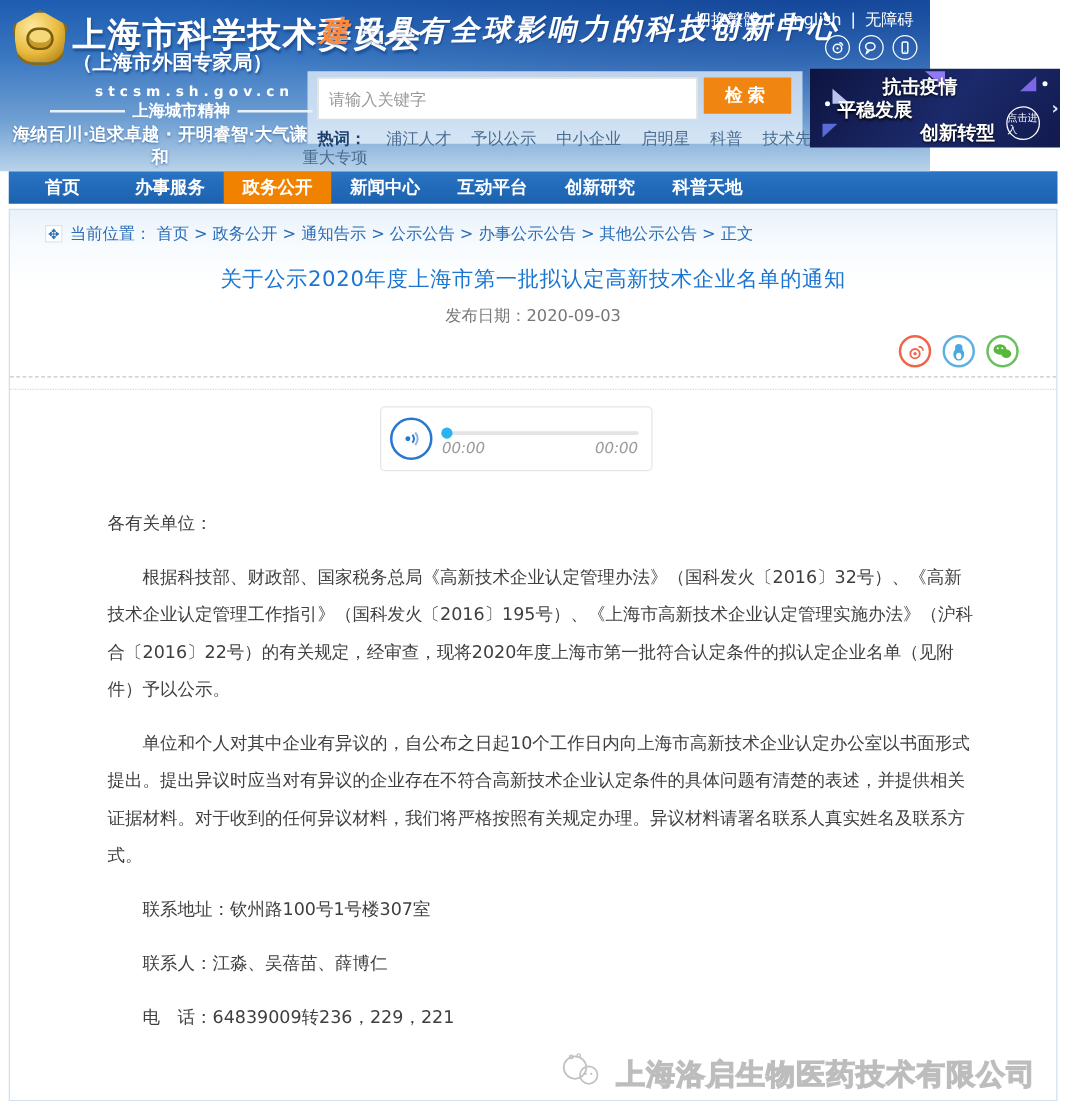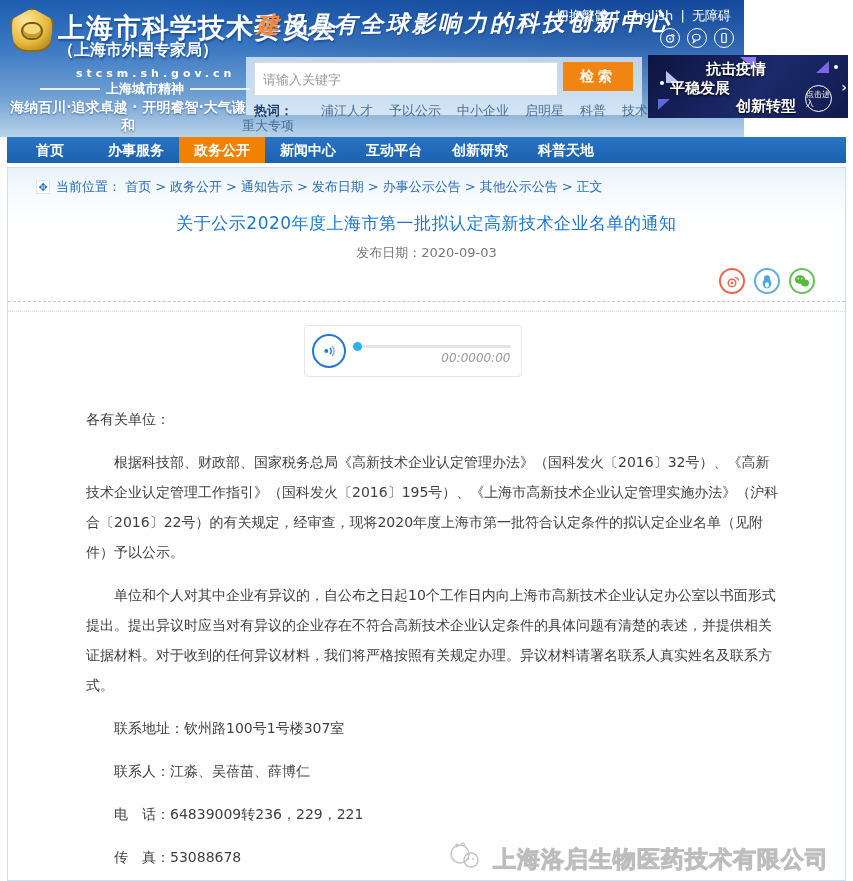--- a/index.html
+++ b/index.html
@@ -40,21 +40,21 @@
   .mini-icon { width:20px; height:20px; border:1px solid #fff; border-radius:50%;
     display:flex; align-items:center; justify-content:center; }
   .mini-icon svg { width:12px; height:12px; stroke:#fff; fill:none; stroke-width:1.6; }
   .search-panel { position:absolute; left:246px; top:57px; width:396px; height:58px;
     background:rgba(235,244,252,.75); padding:5px 6px 0 8px; }
   .search-input { width:304px; height:29px; border:1px solid #dcdcdc; background:#fff;
     font-size:13px; padding:16px 8px; color:#333; vertical-align:top; outline:none; }
   .search-input::placeholder { color:#9a9a9a; }
   .search-btn { width:70px; height:29px; background:#f08511; color:#fff; border:none;
     font-size:14px; font-weight:bold; letter-spacing:4px; vertical-align:top; cursor:pointer; }
-  .hotwords-row { margin-top:6px; font-size:13px; display:flex; gap:28px; white-space:nowrap; }
+  .hotwords-row { margin-top:6px; font-size:13px; display:flex; gap:16px; white-space:nowrap; }
   .hotwords-label { color:#1c3f6e; font-weight:bold; }
   .hotword { color:#4a6d92; text-decoration:none; }
   .hotwords-wrap { position:absolute; left:242px; top:117px; font-size:13px; }
   .hotwords-wrap .hotword { color:#4a6d92; }
   
   .promo-banner { position:absolute; left:648px; top:55px; width:200px; height:63px;
     background:linear-gradient(130deg,#0e1440 0%,#1b2a6b 55%,#121a4e 100%); overflow:hidden; }
   .tri { position:absolute; width:0; height:0; }
   .tri1 { border-left:16px solid transparent; border-top:14px solid #8f7bef; left:92px; top:2px; }
   .tri2 { border-right:14px solid transparent; border-bottom:12px solid #b9c3ee; left:18px; top:16px; }
@@ -203,21 +203,21 @@
     <a href="#" class="nav-item">新闻中心</a>
     <a href="#" class="nav-item">互动平台</a>
     <a href="#" class="nav-item">创新研究</a>
     <a href="#" class="nav-item">科普天地</a>
   </nav>
 
 <div class="content-box">
   <div class="breadcrumb">
     <span class="bc-icon">✥</span>
     <span>当前位置：</span>&nbsp;
-    <span id="breadcrumb-items"><a href="#">首页</a><span class="sep">&gt;</span><a href="#">政务公开</a><span class="sep">&gt;</span><a href="#">通知告示</a><span class="sep">&gt;</span><a href="#">发布日期</a><span class="sep">&gt;</span><a href="#">办事公示公告</a><span class="sep">&gt;</span><a href="#">其他公示公告</a><span class="sep">&gt;</span><span href="#">正文</span></span>
+    <span id="breadcrumb-items"><a href="#">首页</a><span class="sep">&gt;</span><a href="#">政务公开</a><span class="sep">&gt;</span><a href="#">通知告示</a><span class="sep">&gt;</span><a href="#">公示公告</a><span class="sep">&gt;</span><a href="#">办事公示公告</a><span class="sep">&gt;</span><a href="#">其他公示公告</a><span class="sep">&gt;</span><span href="#">正文</span></span>
   </div>
 
   <h1 class="article-title">关于公示2020年度上海市第一批拟认定高新技术企业名单的通知</h1>
   <div class="pub-date">发布日期：2020-09-03</div>
 
   <div class="share-row">
     <span class="share-icon share-weibo">
       <svg width="15" height="15" viewBox="0 0 16 16">
           <circle cx="7.5" cy="9.5" r="4" fill="none" stroke="#f0644a" stroke-width="1.6"></circle>
           <circle cx="7.5" cy="9.5" r="1.4" fill="#f0644a"></circle>
@@ -249,31 +249,31 @@
       <svg width="18" height="18" viewBox="0 0 20 20">
           <circle cx="7" cy="10" r="2.2" fill="#2878d0"></circle>
           <path d="M11 6.5 a5 5 0 0 1 0 7" fill="none" stroke="#2878d0" stroke-width="1.8"></path>
           <path d="M13.5 4.5 a8 8 0 0 1 0 11" fill="none" stroke="#2878d0" stroke-width="1.8" opacity=".55"></path>
         </svg>
     </span>
     <span class="player-right">
       <span class="player-track" style="display:block;">
         <span class="player-knob"></span>
       </span>
-      <span class="player-times" style="display:flex;justify-content:flex-end;">
+      <span class="player-times" style="display:flex;">
         <span>00:00</span>
         <span>00:00</span>
       </span>
     </span>
   </div>
 
   <div class="article-body">
     <p>各有关单位：</p>
     <span id="paragraphs"><p class="indent">根据科技部、财政部、国家税务总局《高新技术企业认定管理办法》（国科发火〔2016〕32号）、《高新技术企业认定管理工作指引》（国科发火〔2016〕195号）、《上海市高新技术企业认定管理实施办法》（沪科合〔2016〕22号）的有关规定，经审查，现将2020年度上海市第一批符合认定条件的拟认定企业名单（见附件）予以公示。</p><p class="indent">单位和个人对其中企业有异议的，自公布之日起10个工作日内向上海市高新技术企业认定办公室以书面形式提出。提出异议时应当对有异议的企业存在不符合高新技术企业认定条件的具体问题有清楚的表述，并提供相关证据材料。对于收到的任何异议材料，我们将严格按照有关规定办理。异议材料请署名联系人真实姓名及联系方式。</p></span>
-    <span id="contacts"><p class="indent">联系地址：钦州路100号1号楼307室</p><p class="indent">联系人：江淼、吴蓓苗、薛博仁</p><p class="indent">电　话：64839009转236，229，221</p><p class="indent">传　真：53088678</p></span>
+    <span id="contacts"><p class="indent">联系地址：钦州路100号1号楼307室</p><p class="indent">联系人：江淼、吴蓓苗、薛博仁</p><p class="indent">电　话：64839009转236，229，221</p></span>
     
     
   </div>
 
   <div class="watermark">
     <svg width="40" height="34" viewBox="0 0 40 34">
       <circle cx="13" cy="12" r="9" fill="none" stroke="#c2c2c2" stroke-width="1.4"></circle>
       <circle cx="24" cy="18" r="7" fill="none" stroke="#c2c2c2" stroke-width="1.4"></circle>
       <circle cx="10" cy="3.5" r="1.4" fill="none" stroke="#c2c2c2" stroke-width="1.1"></circle>
       <circle cx="16" cy="2.5" r="1.4" fill="none" stroke="#c2c2c2" stroke-width="1.1"></circle>

